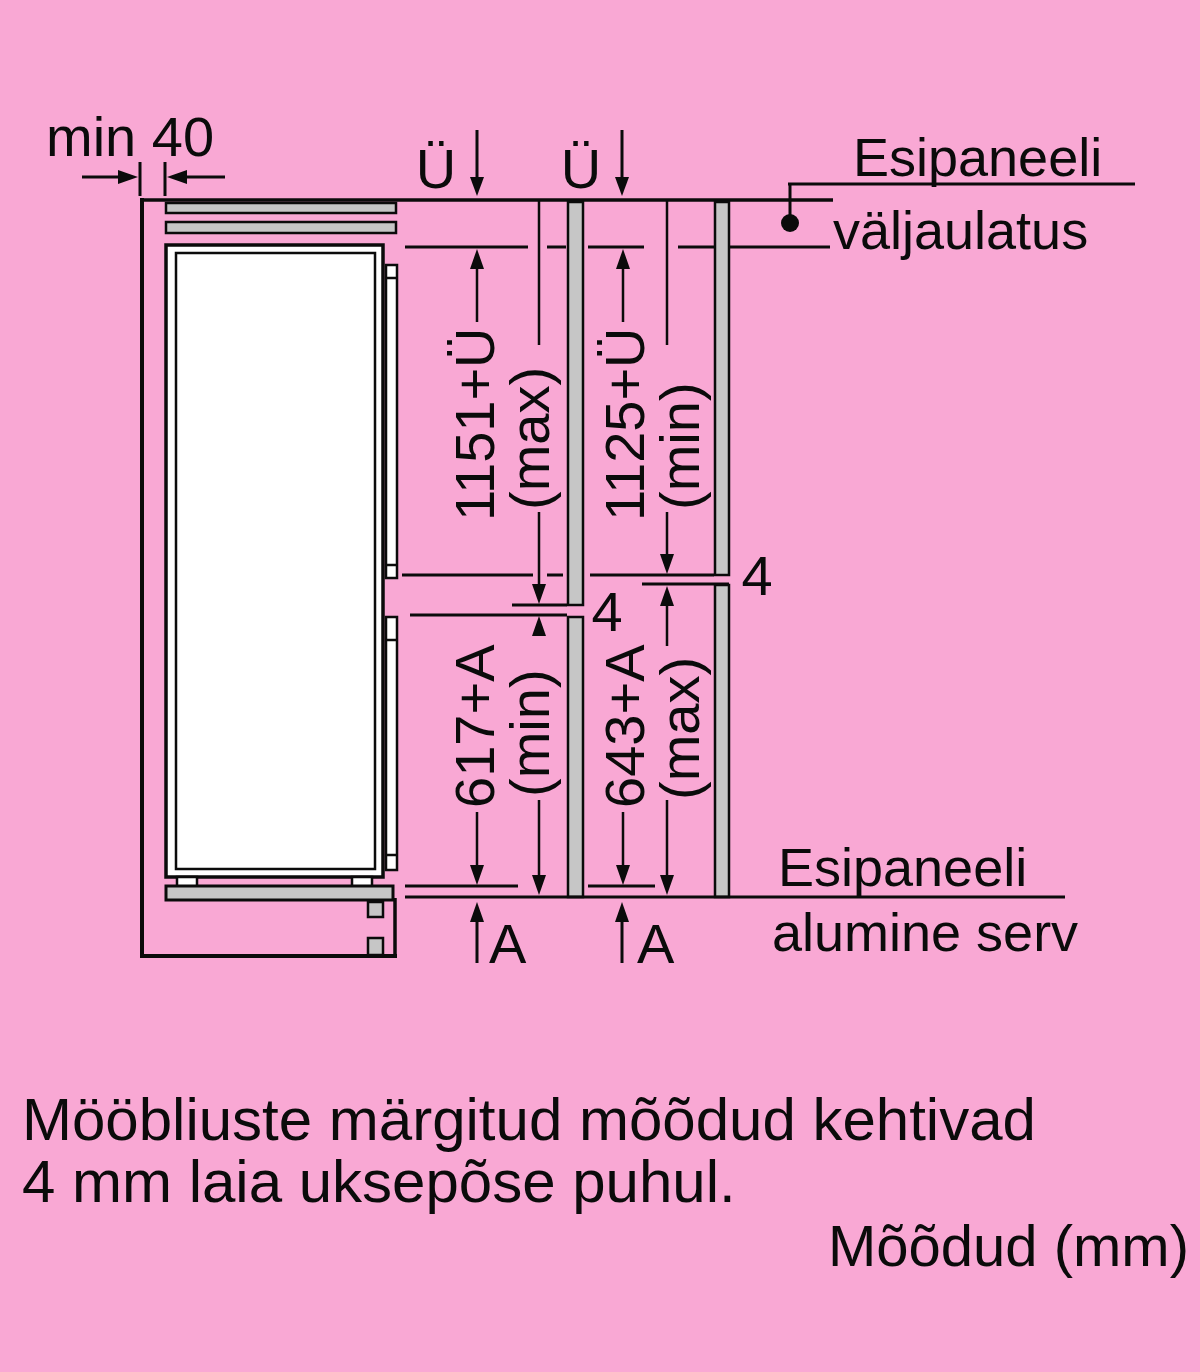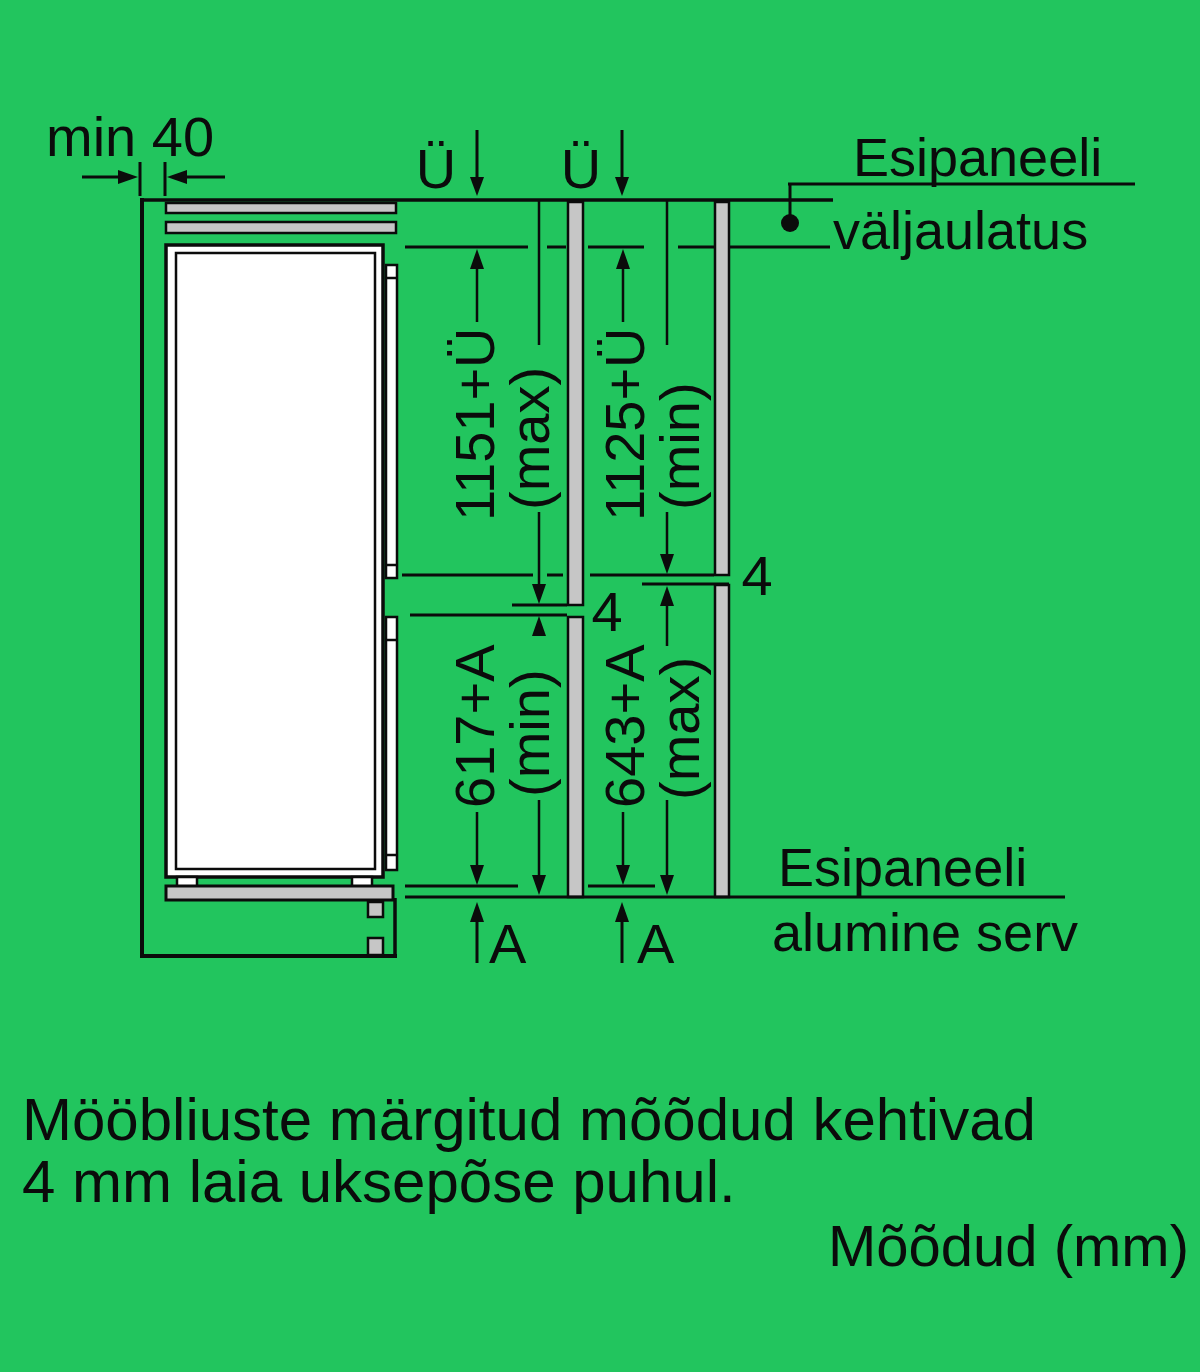--- a/index.html
+++ b/index.html
@@ -1,16 +1,16 @@
 <!DOCTYPE html>
 <html><head>
 <meta charset="utf-8">
 <style>
   html,body{margin:0;padding:0;background:#ffffff;}
-  .canvas{position:relative;width:1200px;height:1372px;background:#22c55e;overflow:hidden;}
+  .canvas{position:relative;width:1200px;height:1372px;background:#f9a8d4;overflow:hidden;}
   svg{position:absolute;left:0;top:0;}
   .ln{stroke:#0b0b0b;stroke-width:3;fill:none;stroke-linecap:butt;}
   .ln4{stroke-width:4;}
   .ln35{stroke-width:3.5;}
   .ln25{stroke-width:2.5;}
   .boxw{fill:#ffffff;stroke:#0b0b0b;}
   .boxg{fill:#c6c6c6;stroke:#0b0b0b;}
   .arr{fill:#0b0b0b;stroke:none;}
   .dot{fill:#0b0b0b;stroke:none;}
   text{fill:#0b0b0b;font-family:"Liberation Sans",sans-serif;}

